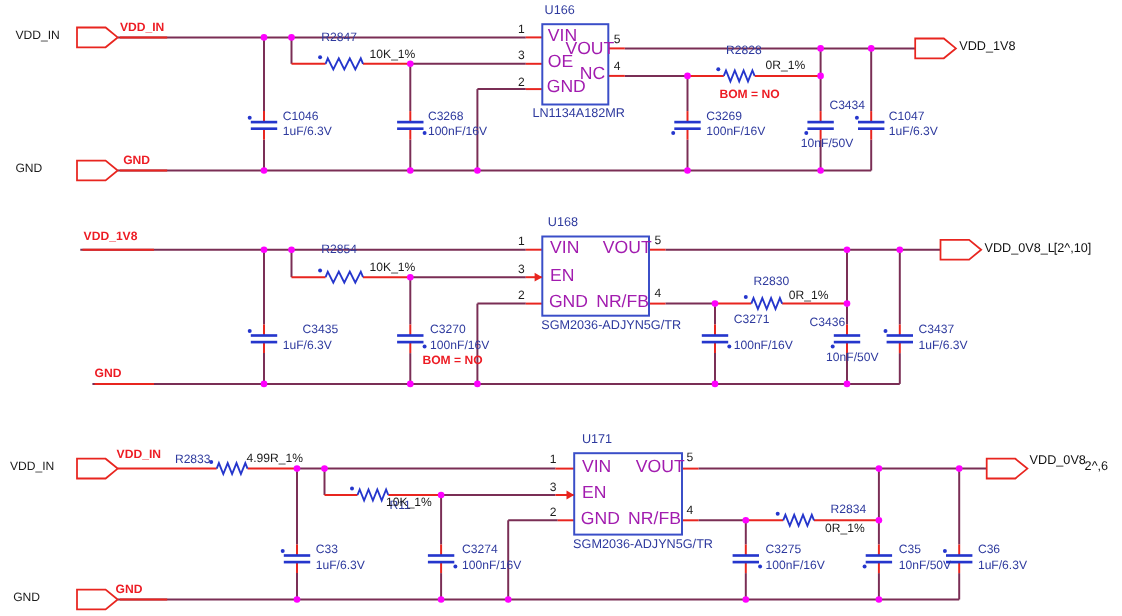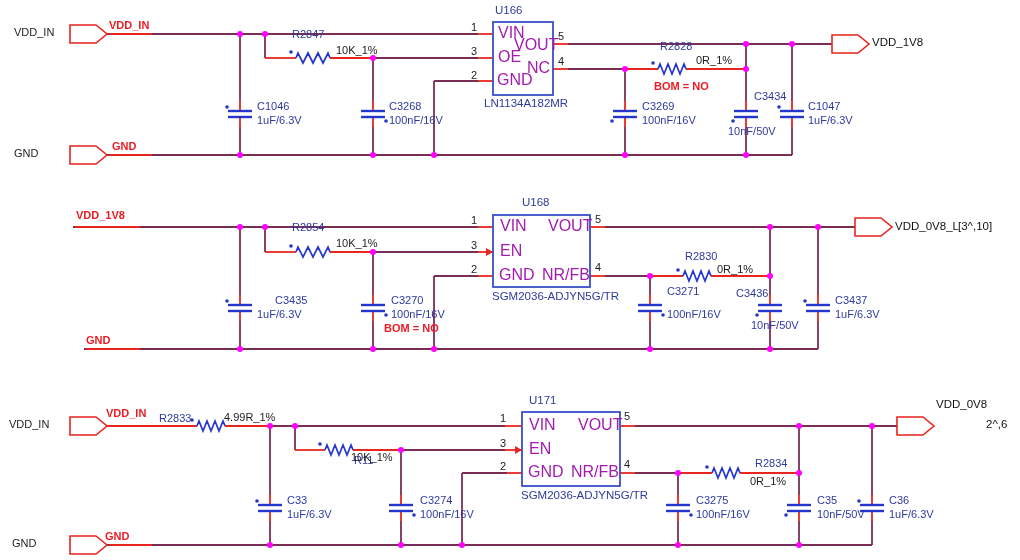--- a/index.html
+++ b/index.html
@@ -379,21 +379,21 @@
 <div class="lbl navy" style="left:754px;top:91px">C3434</div>
 <div class="lbl navy" style="left:728px;top:126px">10nF/50V</div>
 <div class="lbl navy" style="left:808px;top:101px">C1047</div>
 <div class="lbl navy" style="left:808px;top:115px">1uF/6.3V</div>
 <div class="lbl prt" style="left:872px;top:37px">VDD_1V8</div>
 
 <div class="lbl red" style="left:76px;top:210px">VDD_1V8</div>
 <div class="lbl red" style="left:86px;top:335px">GND</div>
 <div class="lbl navy" style="left:292px;top:222px">R2854</div>
 <div class="lbl blk" style="left:336px;top:238px">10K_1%</div>
-<div class="lbl navy icref" style="left:522px;top:197px">U168</div>
+<div class="lbl navy icref" style="left:498px;top:197px">U168</div>
 <div class="lbl pnum" style="left:463px;top:215px">1</div>
 <div class="lbl pnum" style="left:463px;top:240px">3</div>
 <div class="lbl pnum" style="left:463px;top:264px">2</div>
 <div class="lbl pnumr" style="left:595px;top:214px">5</div>
 <div class="lbl pnumr" style="left:595px;top:262px">4</div>
 <div class="lbl pin" style="left:500px;top:220px">VIN</div>
 <div class="lbl pin" style="left:500px;top:245px">EN</div>
 <div class="lbl pin" style="left:499px;top:269px">GND</div>
 <div class="lbl pin" style="left:548px;top:220px">VOUT</div>
 <div class="lbl pin" style="left:542px;top:269px">NR/FB</div>
@@ -405,21 +405,21 @@
 <div class="lbl red" style="left:384px;top:323px">BOM = NO</div>
 <div class="lbl navy" style="left:685px;top:251px">R2830</div>
 <div class="lbl blk" style="left:717px;top:264px">0R_1%</div>
 <div class="lbl navy" style="left:667px;top:286px">C3271</div>
 <div class="lbl navy" style="left:667px;top:309px">100nF/16V</div>
 <div class="lbl navy" style="left:736px;top:288px">C3436</div>
 <div class="lbl navy" style="left:751px;top:320px">10nF/50V</div>
 <div class="lbl navy" style="left:835px;top:295px">C3437</div>
 <div class="lbl navy" style="left:835px;top:309px">1uF/6.3V</div>
 <div class="lbl prt" style="left:895px;top:221px">VDD_0V8_L</div>
-<div class="lbl prt" style="left:958px;top:221px">[3^,10]</div>
+<div class="lbl prt" style="left:958px;top:221px">[2^,10]</div>
 
 <div class="lbl blk" style="left:9px;top:419px">VDD_IN</div>
 <div class="lbl red" style="left:106px;top:408px">VDD_IN</div>
 <div class="lbl blk" style="left:12px;top:538px">GND</div>
 <div class="lbl red" style="left:105px;top:531px">GND</div>
 <div class="lbl navy" style="left:159px;top:413px">R2833</div>
 <div class="lbl blk" style="left:224px;top:412px">4.99R_1%</div>
 <div class="lbl navy" style="left:354px;top:455px">R11</div>
 <div class="lbl blk" style="left:351px;top:452px">10K_1%</div>
 <div class="lbl navy icref" style="left:529px;top:395px">U171</div>
@@ -439,16 +439,16 @@
 <div class="lbl navy" style="left:420px;top:495px">C3274</div>
 <div class="lbl navy" style="left:420px;top:509px">100nF/16V</div>
 <div class="lbl navy" style="left:755px;top:458px">R2834</div>
 <div class="lbl blk" style="left:750px;top:476px">0R_1%</div>
 <div class="lbl navy" style="left:696px;top:495px">C3275</div>
 <div class="lbl navy" style="left:696px;top:509px">100nF/16V</div>
 <div class="lbl navy" style="left:817px;top:495px">C35</div>
 <div class="lbl navy" style="left:817px;top:509px">10nF/50V</div>
 <div class="lbl navy" style="left:889px;top:495px">C36</div>
 <div class="lbl navy" style="left:889px;top:509px">1uF/6.3V</div>
-<div class="lbl prt" style="left:936px;top:399px">VDD_0V8</div>
+<div class="lbl prt" style="left:936px;top:414px">VDD_0V8</div>
 <div class="lbl prt" style="left:986px;top:419px">2^,6</div>
 
 </div>
 
 </body></html>

